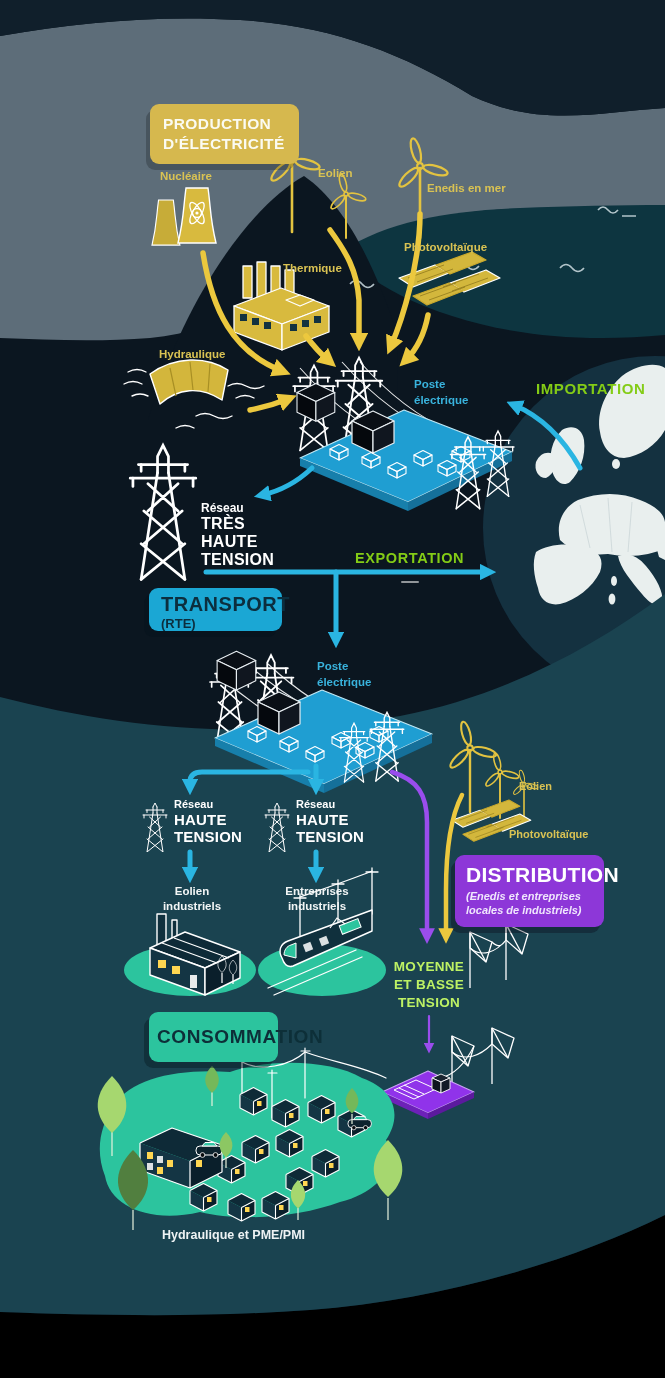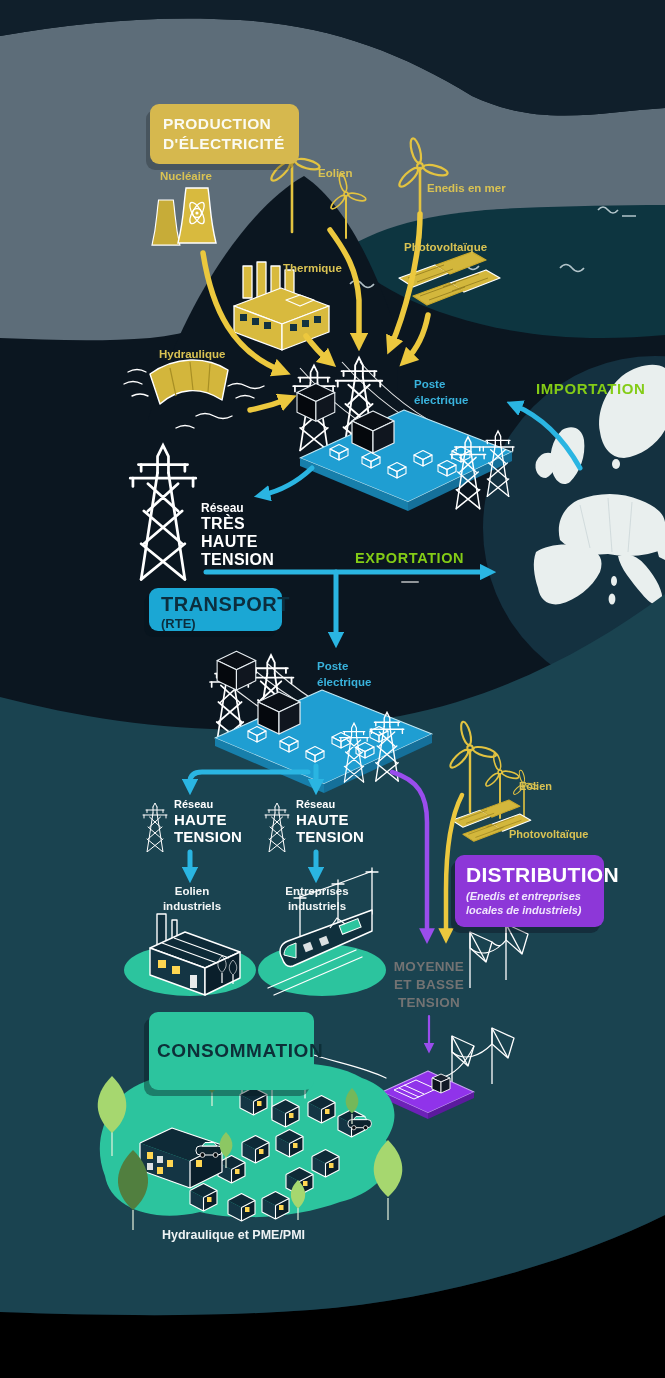--- a/index.html
+++ b/index.html
@@ -15,31 +15,31 @@
   .box-prod div{color:#fbfbf2;font-size:15.5px;font-weight:800;letter-spacing:.4px;line-height:1.3;}
   .box-transport{left:149px;top:588px;width:133px;padding:5px 12px 0;background:#1ba7d4;
             box-shadow:-5px 6px 0 rgba(5,17,27,0.4);}
   .box-transport .t1{color:#0c2e3e;font-size:20px;font-weight:800;letter-spacing:.5px;}
   .box-transport .t2{color:#0c2e3e;font-size:13px;font-weight:700;}
   .box-distrib{left:455px;top:855px;width:149px;padding:8px 11px 9px;background:#8d37d8;
             box-shadow:-4px 6px 0 rgba(8,4,20,0.32);}
   .box-distrib .t1{color:#ffffff;font-size:21px;font-weight:800;letter-spacing:.3px;}
   .box-distrib .t2{color:#f0e6fd;font-size:11px;font-weight:600;font-style:italic;
                    line-height:1.3;white-space:normal;margin-top:2px;}
-  .box-conso{left:149px;top:1012px;width:165px;padding:28px 8px;background:#2cc49e;text-align:center;
+  .box-conso{left:149px;top:1012px;width:129px;padding:14px 8px;background:#2cc49e;text-align:center;
             box-shadow:-5px 6px 0 rgba(6,22,28,0.4);}
   .box-conso div{color:#0d2f38;font-size:19px;font-weight:800;letter-spacing:.6px;}
   .poste{font-size:11.5px;line-height:1.35;color:#39b3dd;}
   .bigcyan{font-size:15px;font-weight:800;letter-spacing:.6px;color:#84cc16;}
   .tht .sm{font-size:12px;line-height:1.2;}
   .tht .lg{font-size:16px;font-weight:700;line-height:1.12;letter-spacing:.3px;}
   .rht .sm{font-size:11px;line-height:1.2;}
   .rht .lg{font-size:15px;font-weight:800;line-height:1.15;letter-spacing:.2px;}
   .white-lbl{color:#f3f6f6;font-size:11.5px;font-weight:800;line-height:1.3;text-align:center;}
-  .mtbt{color:#737373;font-size:13.5px;font-weight:800;line-height:1.32;text-align:center;letter-spacing:.3px;}
+  .mtbt{color:#bef264;font-size:13.5px;font-weight:800;line-height:1.32;text-align:center;letter-spacing:.3px;}
 </style>
 </head>
 <body>
 
 <div id="stage">
 
 <svg id="bg" width="665" height="1378" viewBox="0 0 665 1378">
 <defs>
   <marker id="mY" viewBox="0 0 10 10" refX="5" refY="5" markerWidth="3.4" markerHeight="3.4" orient="auto">
           <path d="M0,0 L10,5 L0,10 Z" fill="#ecc83e"></path>

